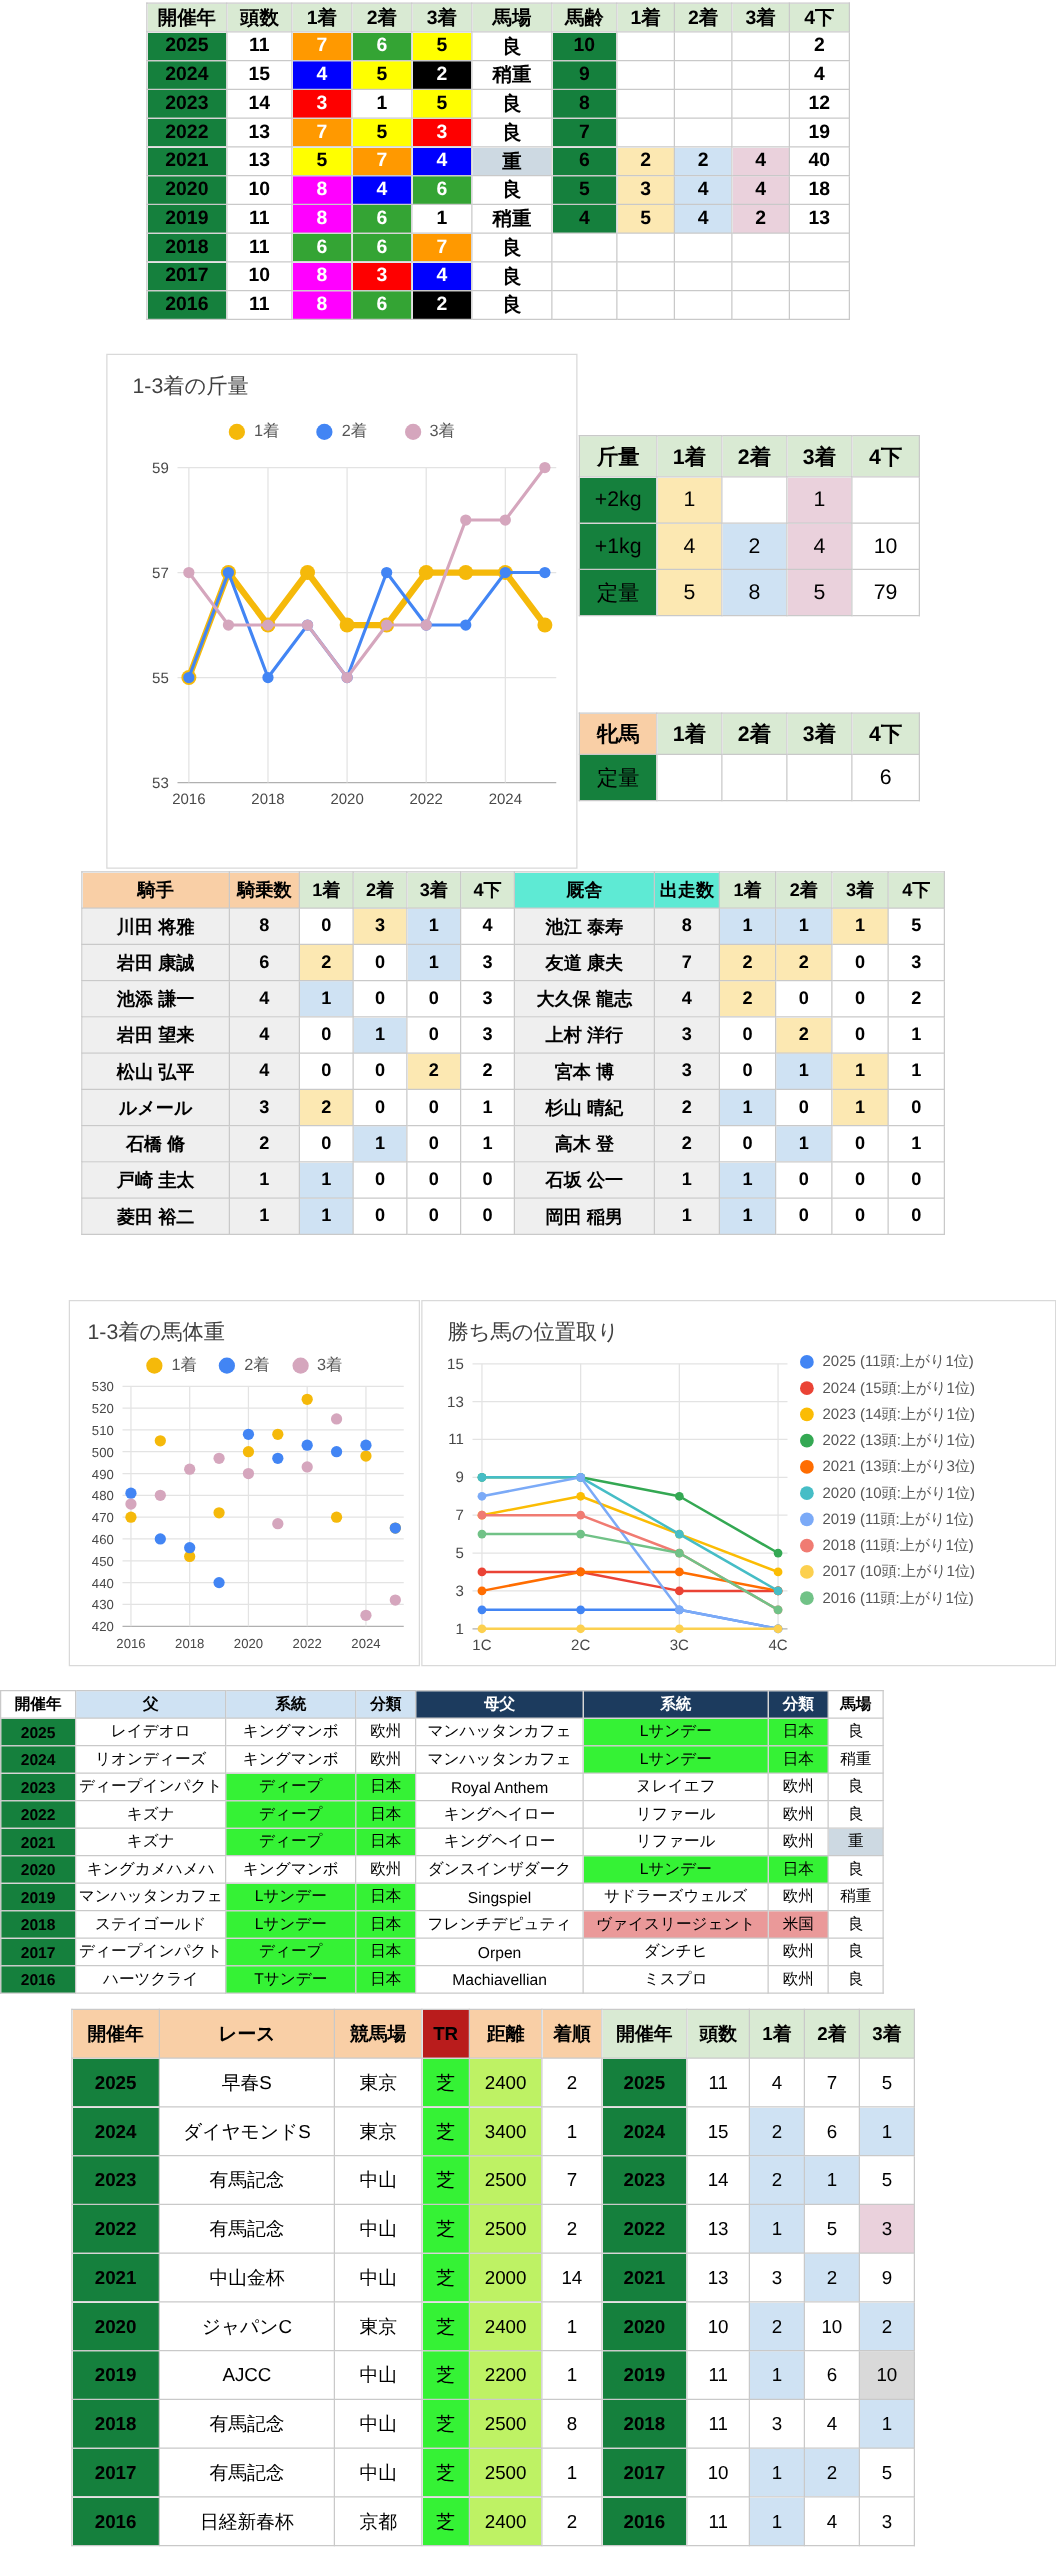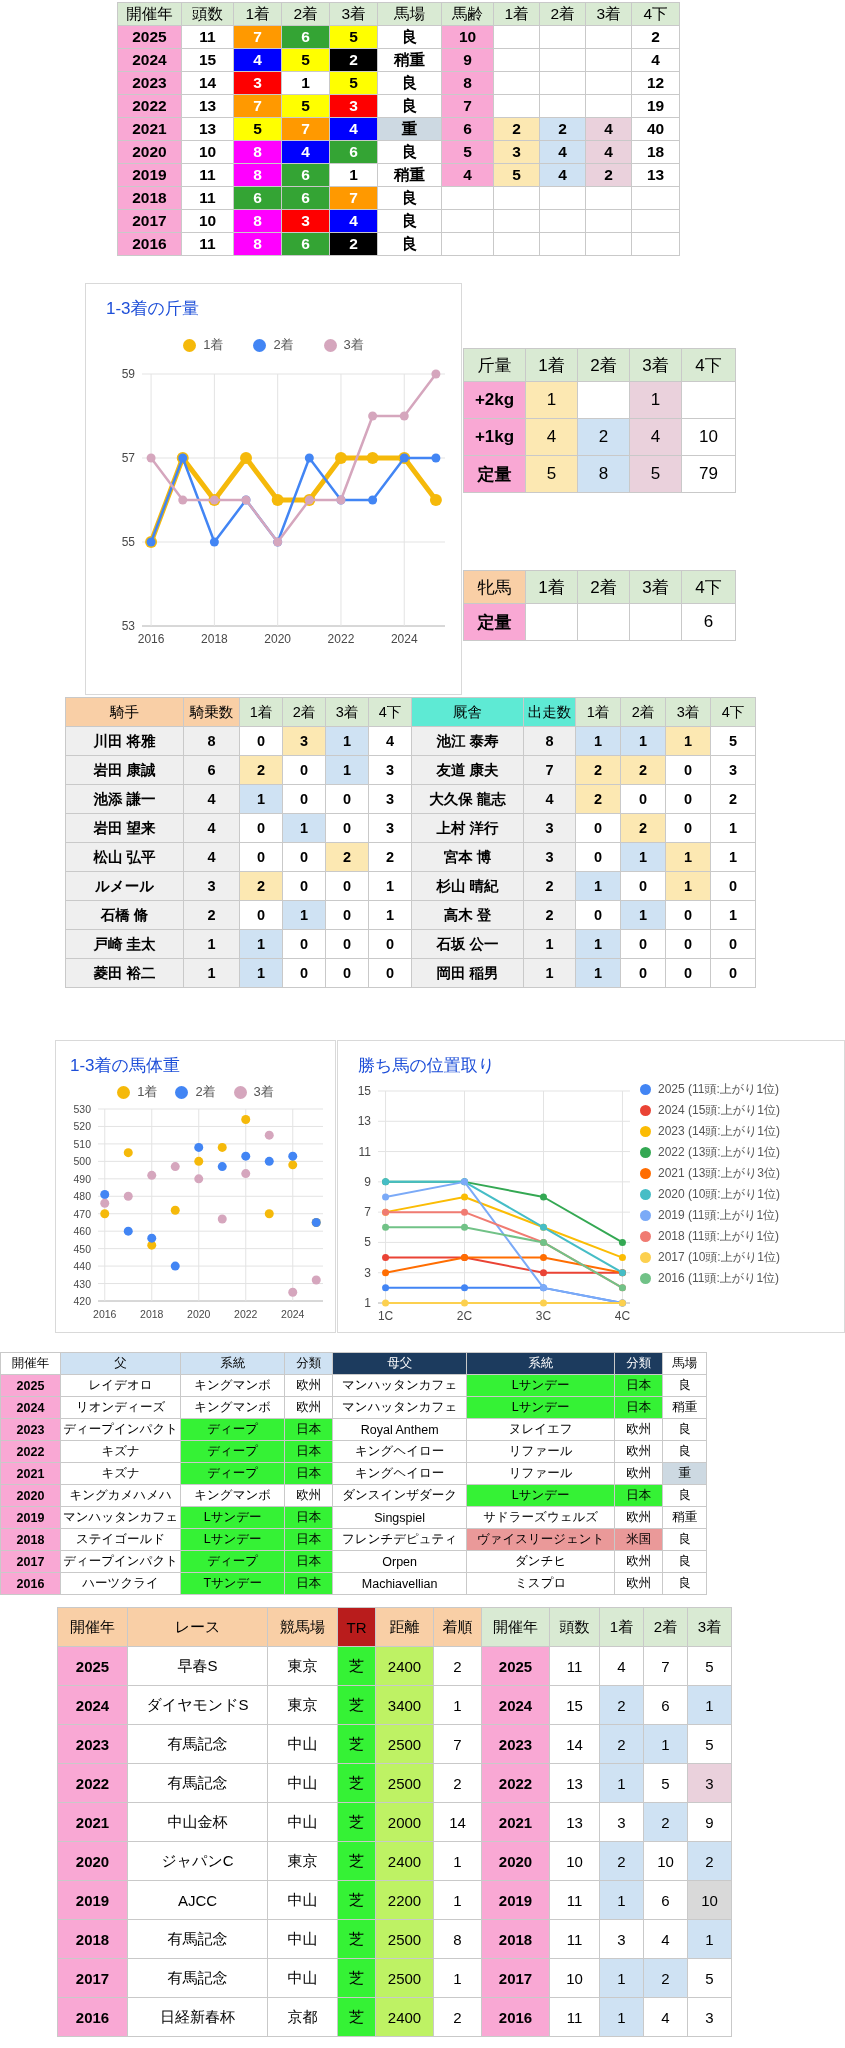--- a/index.html
+++ b/index.html
@@ -1,64 +1,64 @@
 <!DOCTYPE html>
 <html><head>
 <meta charset="utf-8">
 <style>
   html,body{margin:0;padding:0}
   body{width:845px;height:2048px;position:relative;background:#fff;
        font-family:"Liberation Sans","DejaVu Sans",sans-serif;color:#000}
   .tb{position:absolute;border-collapse:collapse;table-layout:fixed;background:#fff}
   .tb td,.tb th{border:1px solid #c9c9c9;text-align:center;vertical-align:middle;
        white-space:nowrap;overflow:hidden;padding:0 2px}
-  .tb th{font-weight:400}
+  .tb th{font-weight:700}
   
   .tb1 th{height:22px;font-size:15.5px}
   .tb1 td{height:22px;font-size:15.5px;font-weight:700}
   .tbw th{height:32px;font-size:17px}
   .tbw td{height:36px;font-size:17px}
-  .tbw td:first-child{font-weight:700}
+  .tbw td:first-child{font-weight:400}
   .tbj th{height:28px;font-size:14.5px}
   .tbj td{height:28px;font-size:14.5px;font-weight:700}
   .tbp th{height:21px;font-size:12.5px}
   .tbp td{height:21px;font-size:12.5px}
   .tbp td:first-child{font-weight:700}
   .tbb th{height:38px;font-size:15px}
   .tbb td{height:38px;font-size:15px}
   
   .h-g{background:#d9ead3}
   .h-peach{background:#f9cfa6}
   .h-salmon{background:#5eead4}
   .h-lb{background:#cfe2f3}
   .h-nv{background:#1c3b5e;color:#fff}
   .h-grn{background:#b91c1c}
   .h-w{background:#fff}
   
-  .c-g{background:#f9a8d4;font-weight:700}
+  .c-g{background:#15803d;font-weight:700}
   .c-gn{background:#bef264}
   .c-y{background:#fce8b2}
   .c-b{background:#cfe2f3}
   .c-p{background:#ead1dc}
   .c-heavy{background:#cdd9e2}
   .c-grn{background:#35f235}
   .c-usa{background:#ea9999}
   .c-gray{background:#efefef}
   .c-g10{background:#d9d9d9}
   .c-w1{background:#fff}
   .c-w2{background:#000;color:#fff}
   .c-w3{background:#fe0000;color:#fff}
   .c-w4{background:#0000fe;color:#fff}
   .c-w5{background:#ffff00}
   .c-w6{background:#34a434;color:#fff}
   .c-w7{background:#ff9900;color:#fff}
   .c-w8{background:#ff00ff;color:#fff}
   
   .card{position:absolute;background:#fff;border:1px solid #d9d9d9;box-sizing:border-box}
-  .chart-title{font-size:17px;color:#1d4ed8;padding:13px 0 0 20px}
+  .chart-title{font-size:17px;color:#404040;padding:13px 0 0 20px}
   .legend-row{display:flex;justify-content:center;gap:30px;margin-top:16px}
   .lg-item{display:flex;align-items:center;gap:7px;font-size:13px;color:#555}
   .lg-dot{width:13px;height:13px;border-radius:50%;display:inline-block;flex:0 0 auto}
   .legend-col{position:absolute}
   .legend-col .lg-item{margin:4px 0;font-size:12px;line-height:17px}
   .legend-col .lg-dot{width:11px;height:11px}
   svg .tick{font-size:12px;fill:#484848}
   svg.small .tick{font-size:10.5px}
 </style>
 </head>

